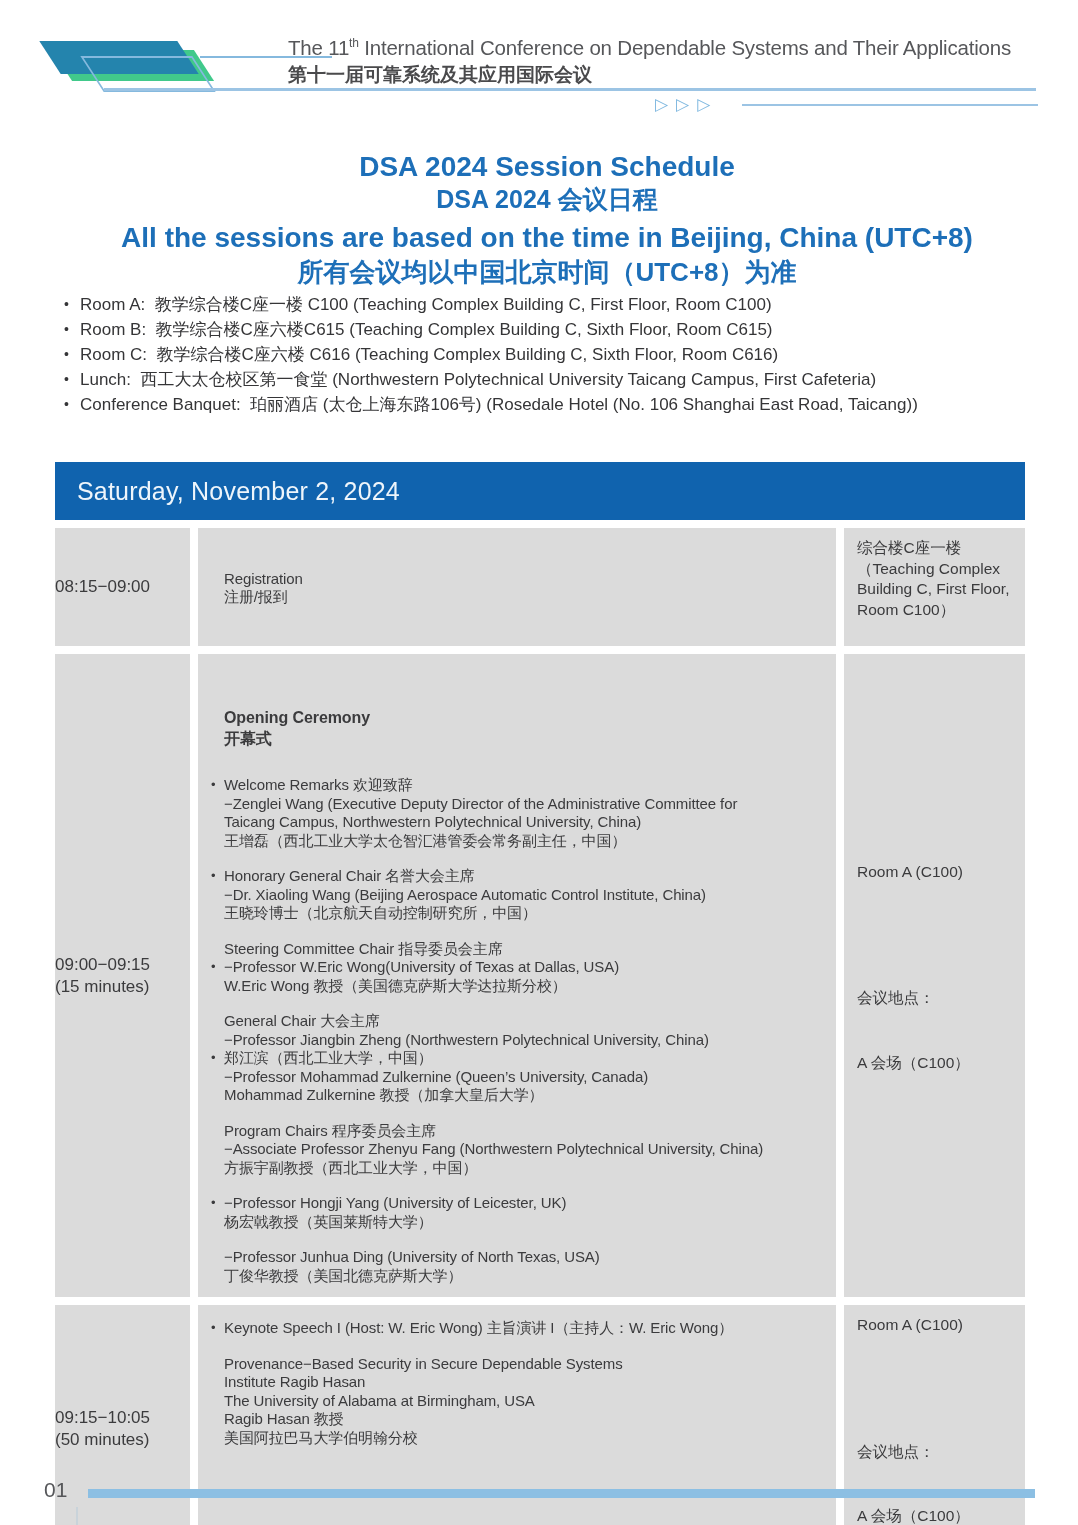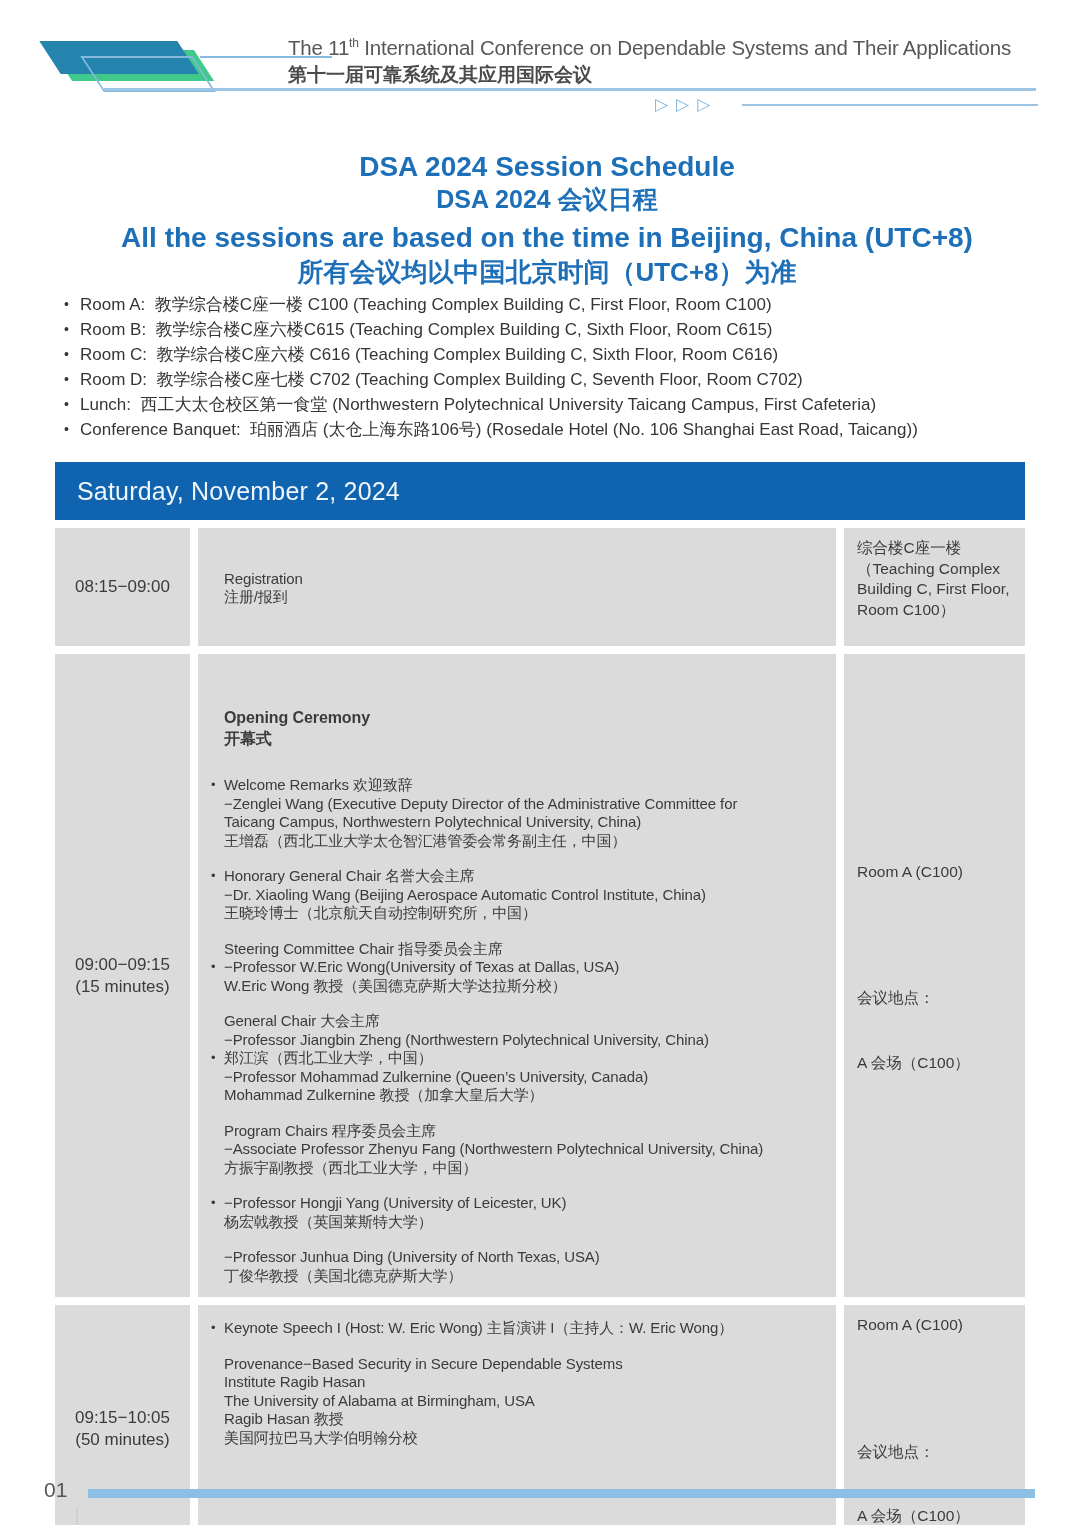--- a/index.html
+++ b/index.html
@@ -32,21 +32,21 @@
   .room-line::before{content:'\2022';position:absolute;left:2px;font-size:14px;color:#353537;}
   
   .sched{position:absolute;left:55px;top:462px;width:970px;}
   .day-bar{height:58px;background:#1063ae;color:#eef5fb;font-size:25px;display:flex;align-items:center;padding-left:22px;box-sizing:border-box;margin-bottom:8px;letter-spacing:0.2px;}
   .t-row{display:grid;grid-template-columns:135px 1fr 181px;gap:8px;margin-bottom:8px;}
   .t-row:last-child{margin-bottom:0;}
   .cell{background:#dbdbdb;box-sizing:border-box;}
   .row1{min-height:104px;}
   .row2{min-height:608px;}
   .row3{min-height:164px;}
-  .time{display:flex;flex-direction:column;justify-content:center;align-items:center;font-size:17px;color:#3b3b3d;}
+  .time{display:flex;flex-direction:column;justify-content:center;font-size:17px;color:#3b3b3d;}
   .time .line{line-height:22px;}
   .content{padding:14px 12px 12px 26px;font-size:15px;color:#3b3b3d;}
   .content.center-v{display:flex;flex-direction:column;justify-content:center;}
   .sec{margin-bottom:17px;}
   .sec:last-child{margin-bottom:0;}
   .sec.bold{font-weight:700;font-size:16px;margin-bottom:27px;margin-top:39px;}
   .cline{position:relative;line-height:18.5px;letter-spacing:-0.1px;}
   .sec.bold .cline{line-height:21px;}
   .cline.bullet::before{content:'\2022';position:absolute;left:-13px;font-size:13px;}
   .loc{padding:10px 8px 26px 13px;font-size:15.5px;color:#3b3b3d;}
@@ -81,21 +81,20 @@
     <div class="l1">DSA 2024 Session Schedule</div>
     <div class="l2">DSA 2024 会议日程</div>
     <div class="l3">All the sessions are based on the time in Beijing, China (UTC+8)</div>
     <div class="l4">所有会议均以中国北京时间（UTC+8）为准</div>
   </div>
 
   <div class="rooms">
       <div class="room-line">Room A:  教学综合楼C座一楼 C100 (Teaching Complex Building C, First Floor, Room C100)</div>
       <div class="room-line">Room B:  教学综合楼C座六楼C615 (Teaching Complex Building C, Sixth Floor, Room C615)</div>
       <div class="room-line">Room C:  教学综合楼C座六楼 C616 (Teaching Complex Building C, Sixth Floor, Room C616)</div>
-      <div class="room-line">Room D:  教学综合楼C座七楼 C702 (Teaching Complex Building C, Seventh Floor, Room C702)</div>
       <div class="room-line">Lunch:  西工大太仓校区第一食堂 (Northwestern Polytechnical University Taicang Campus, First Cafeteria)</div>
       <div class="room-line">Conference Banquet:  珀丽酒店 (太仓上海东路106号) (Rosedale Hotel (No. 106 Shanghai East Road, Taicang))</div>
     </div>
 
   <div class="sched">
     <div class="day-bar">Saturday, November 2, 2024</div>
 
     <div class="t-row row1">
       <div class="cell time">
           <div class="line">08:15−09:00</div>

